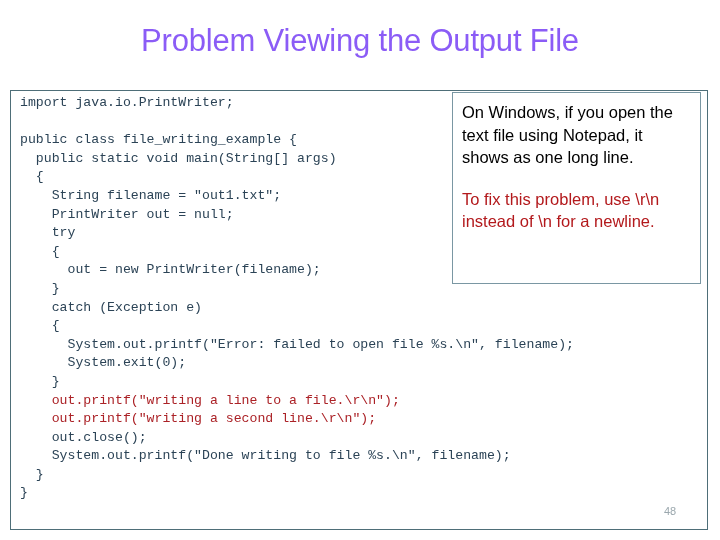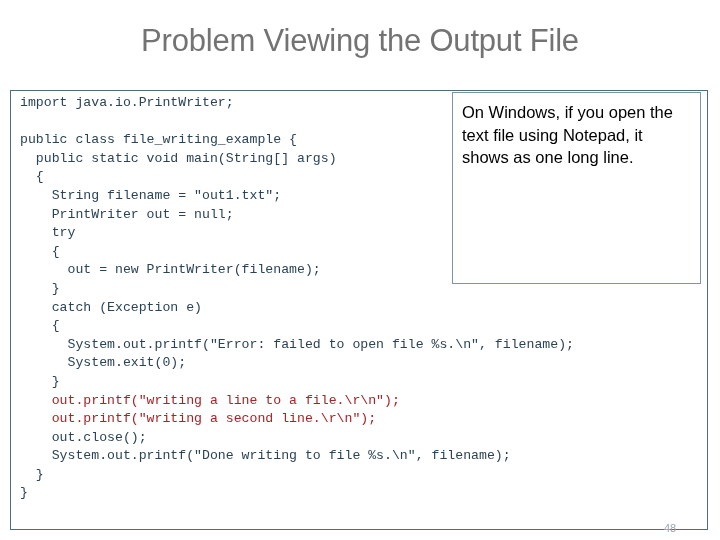--- a/index.html
+++ b/index.html
@@ -20,21 +20,21 @@
   #slide-title {
     position: absolute;
     left: 0;
     top: 22px;
     width: 720px;
     text-align: center;
     font-family: "Liberation Sans", sans-serif;
     font-size: 31px;
     font-weight: 400;
     letter-spacing: -0.2px;
-    color: #737373;
+    color: #8b5cf6;
     line-height: 38px;
     white-space: nowrap;
   }
 
   
   #code-panel {
     position: absolute;
     left: 10px;
     top: 90px;
     width: 698px;
@@ -93,29 +93,29 @@
   #page-number {
     position: absolute;
     left: 655px;
     top: 505px;
     width: 30px;
     text-align: center;
     font-family: "Liberation Sans", sans-serif;
     font-size: 11px;
     color: #9aa7ad;
     line-height: 13px;
-    margin-top: 17px;
   }
 </style>
 </head>
 <body>
 
 <div id="slide-title">Problem Viewing the Output File</div>
 
 <div id="code-panel">
   <div id="code-listing"><span class="ln">import java.io.PrintWriter;</span><span class="ln">&nbsp;</span><span class="ln">public class file_writing_example {</span><span class="ln">  public static void main(String[] args)</span><span class="ln">  {</span><span class="ln">    String filename = "out1.txt";</span><span class="ln">    PrintWriter out = null;</span><span class="ln">    try</span><span class="ln">    {</span><span class="ln">      out = new PrintWriter(filename);</span><span class="ln">    }</span><span class="ln">    catch (Exception e)</span><span class="ln">    {</span><span class="ln">      System.out.printf("Error: failed to open file %s.\n", filename);</span><span class="ln">      System.exit(0);</span><span class="ln">    }</span><span class="ln red">    out.printf("writing a line to a file.\r\n");</span><span class="ln red">    out.printf("writing a second line.\r\n");</span><span class="ln">    out.close();</span><span class="ln">    System.out.printf("Done writing to file %s.\n", filename);</span><span class="ln">  }</span><span class="ln">}</span></div>
 </div>
 
 <div id="callout-box">
   <p class="callout-para">On Windows, if you open the text file using Notepad, it shows as one long line.</p>
+  <p class="callout-para red">To fix this problem, use \r\n instead of \n for a newline.</p>
 </div>
 
 <div id="page-number">48</div>
 
 </body></html>

